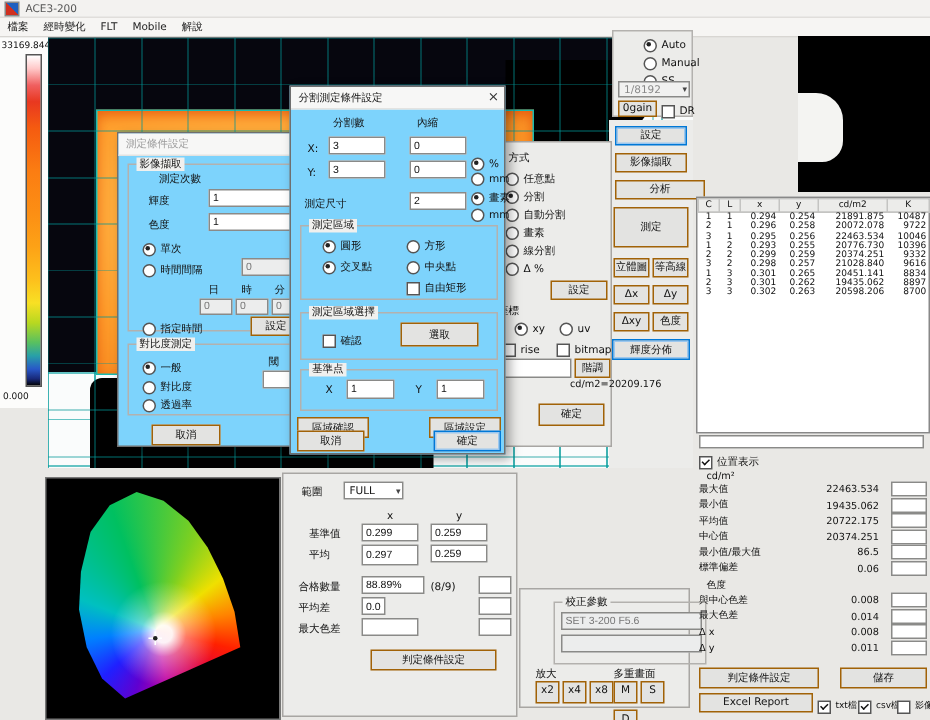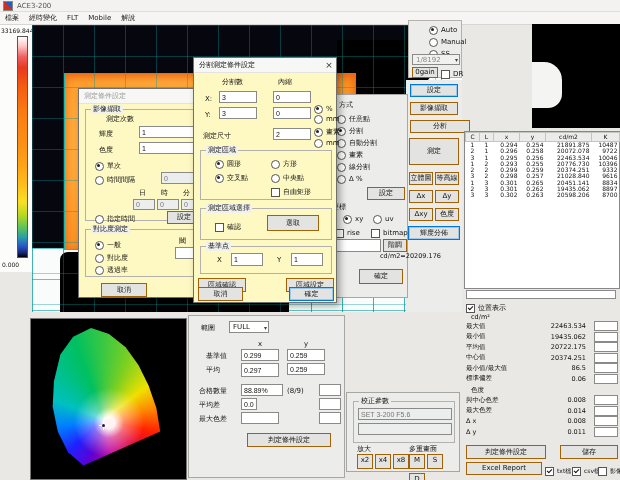--- a/index.html
+++ b/index.html
@@ -28,21 +28,21 @@
   .chk{display:inline-block;width:7px;height:7px;border:1px solid #555;background:#fff;vertical-align:-1px;margin-right:3px;position:relative;flex:none}
   .chk.sel::after{content:"";position:absolute;left:1px;top:1px;width:4px;height:2px;border-left:1px solid #111;border-bottom:1px solid #111;transform:rotate(-45deg)}
   .rrow{display:flex;align-items:center;font-size:7px;line-height:12px;white-space:nowrap}
   .group{border:1px solid #b3b1ae}
   .glabel{position:absolute;top:-5px;left:5px;background:#f0f0ee;padding:0 2px;font-size:7px;line-height:9px}
   .combo{display:flex;align-items:center;background:#fff;border:1px solid #8a8a88;font-size:7px;padding:0 1px 0 3px}
   .combo .cv{flex:1;overflow:hidden}
   .combo .ca{font-size:6px;color:#444}
   .combo.dis{background:#f1f1f0;color:#888}
   
-  .dialog{background:#fef9c3;border:1px solid #6f6f6f;box-shadow:3px 3px 7px rgba(0,0,0,.35)}
+  .dialog{background:#7dd3fc;border:1px solid #6f6f6f;box-shadow:3px 3px 7px rgba(0,0,0,.35)}
   .dlg-title{position:absolute;left:0;top:0;right:0;height:14px;background:#f7f7f6;border-bottom:1px solid #e3e3e1;display:flex;align-items:center}
   .dlg-title .tt{font-size:7px;padding-left:5px;flex:1}
   .dlg-title .tt.inactive{color:#9a9a9a}
   .dlg-close{width:14px;text-align:center;font-size:9px;line-height:13px;color:#333}
   
   .gridwhite{background-color:#fafcfc;background-image:
      repeating-linear-gradient(to right,rgba(0,158,158,.6) 0 1px,transparent 1px 31px),
      repeating-linear-gradient(to bottom,rgba(0,158,158,.6) 0 1px,transparent 1px 31px)}
   .gridover{background-image:
      repeating-linear-gradient(to right,rgba(0,150,150,.38) 0 1px,transparent 1px 31px),
@@ -226,21 +226,21 @@
   <span class="abs lbl" style="left:10px;top:85px">平均差</span>
   <input class="abs txt" style="left: 52px; top: 82px; width: 16px; height: 12px;" value="0.001">
   <span class="abs" style="left:130px;top:82px;width:22px;height:12px;border:1px solid #8a8a88;background:#fff"></span>
   <span class="abs lbl" style="left:10px;top:99px">最大色差</span>
   <input class="abs txt" style="left: 52px; top: 96px; width: 38px; height: 12px;" value="">
   <span class="abs" style="left:130px;top:96px;width:22px;height:12px;border:1px solid #8a8a88;background:#fff"></span>
   <div class="abs btn" style="left:58px;top:117px;width:84px;height:14px;line-height:12px">判定條件設定</div>
 </div>
 
 <div class="abs" style="left:346px;top:392px;width:114px;height:80px;border:1px solid #a8a6a3;background:#ececea">
-  <div class="abs group" style="left:6px;top:8px;width:102px;height:42px;position:absolute">
+  <div class="abs group" style="left:22px;top:8px;width:102px;height:42px;position:absolute">
     <span class="glabel" style="background:#ececea">校正參數</span>
     <input class="abs txt dis" style="left: 4px; top: 6px; width: 94px; height: 12px;" value="SET 3-200 F5.6">
     <input class="abs txt dis" style="left: 4px; top: 21px; width: 94px; height: 12px;" value="">
   </div>
   <span class="abs lbl" style="left:10px;top:52px">放大</span>
   <span class="abs lbl" style="left:62px;top:52px">多重畫面</span>
   <div class="abs" style="left:10px;top:61px"><span class="btn sm">x2</span><span class="btn sm">x4</span><span class="btn sm">x8</span></div>
   <div class="abs" style="left:62px;top:61px"><span class="btn sm">M</span><span class="btn sm">S</span><span class="btn sm">D</span></div>
 </div>
 

